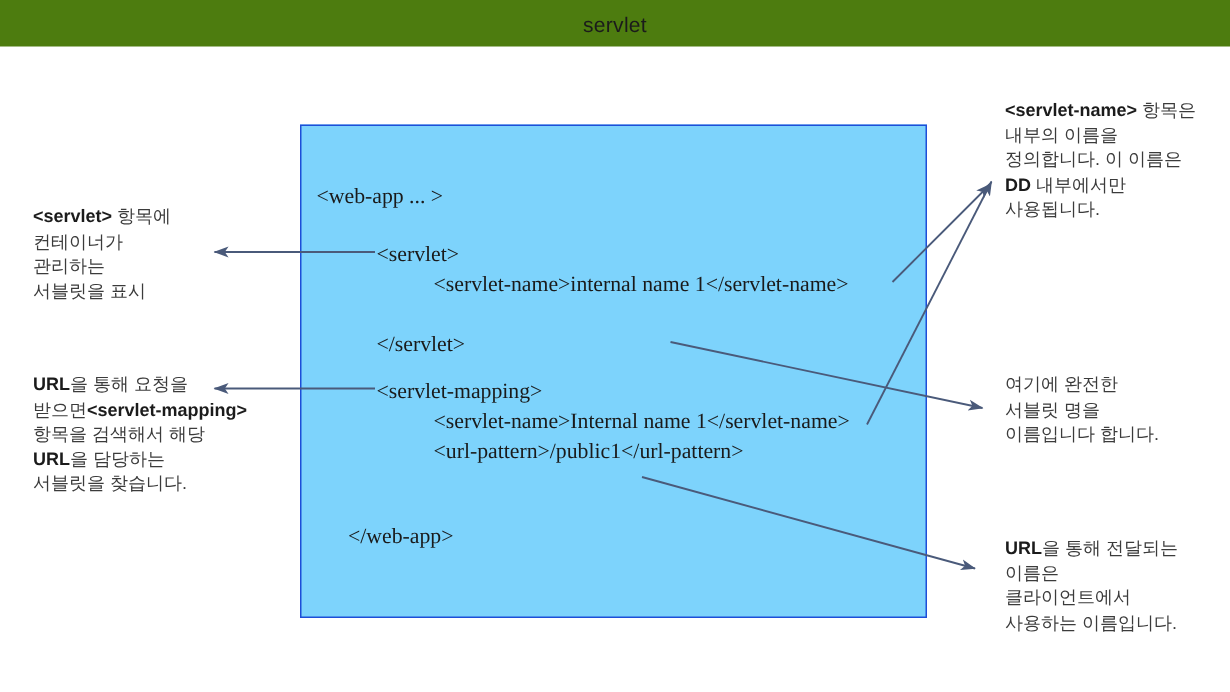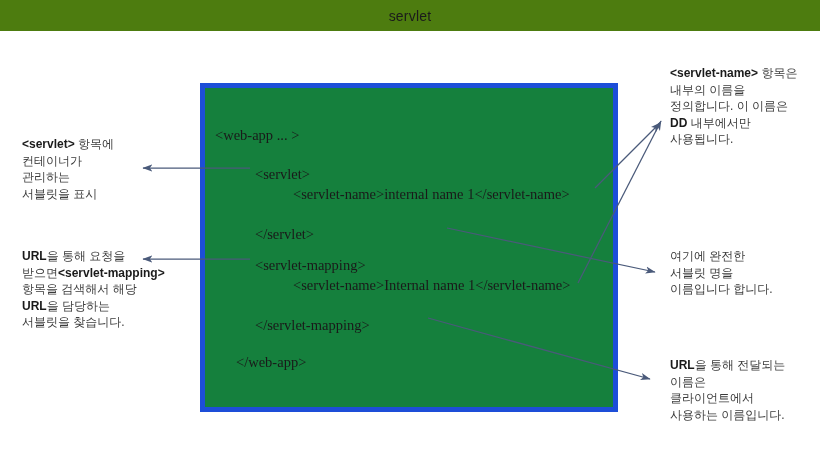--- a/index.html
+++ b/index.html
@@ -35,22 +35,22 @@
     letter-spacing: 0.2px;
   }
 
   
   #code-box {
     position: absolute;
     left: 200px;
     top: 83px;
     width: 418px;
     height: 329px;
-    background: #15803d;
-    border: 5px solid #1d4ed8;
+    background: #7dd3fc;
+    border: 1px solid #1d4ed8;
     box-sizing: border-box;
   }
   .code-line {
     position: absolute;
     font-family: "Liberation Serif", serif;
     font-size: 14.5px;
     color: #1a1a1a;
     white-space: pre;
     line-height: 1;
   }
@@ -92,21 +92,21 @@
   <span id="header-title">servlet</span>
 </div>
 
 <div id="code-box">
   <div class="code-line" style="left:10px;  top:40px;">&lt;web-app ... &gt;</div>
   <div class="code-line" style="left:50px;  top:79px;">&lt;servlet&gt;</div>
   <div class="code-line" style="left:88px;  top:99px;">&lt;servlet-name&gt;internal name 1&lt;/servlet-name&gt;</div>
   <div class="code-line" style="left:50px;  top:139px;">&lt;/servlet&gt;</div>
   <div class="code-line" style="left:50px;  top:170px;">&lt;servlet-mapping&gt;</div>
   <div class="code-line" style="left:88px;  top:190px;">&lt;servlet-name&gt;Internal name 1&lt;/servlet-name&gt;</div>
-  <div class="code-line" style="left:50px;  top:230px;">&lt;/servlet-mapping&gt;</div>
+  <div class="code-line" style="left:88px;  top:210px;">&lt;url-pattern&gt;/public1&lt;/url-pattern&gt;</div>
   <div class="code-line" style="left:10px;  top:267px;margin-left:21px;">&lt;/web-app&gt;</div>
 </div>
 
 <div class="annot" id="annot-servlet"><b>&lt;servlet&gt;</b><span> 항목에
 컨테이너가
 관리하는
 서블릿을 표시</span></div>
 
 <div class="annot" id="annot-mapping"><b>URL</b><span>을 통해 요청을</span>
 <span>받으면</span><b>&lt;servlet-mapping&gt;</b>

